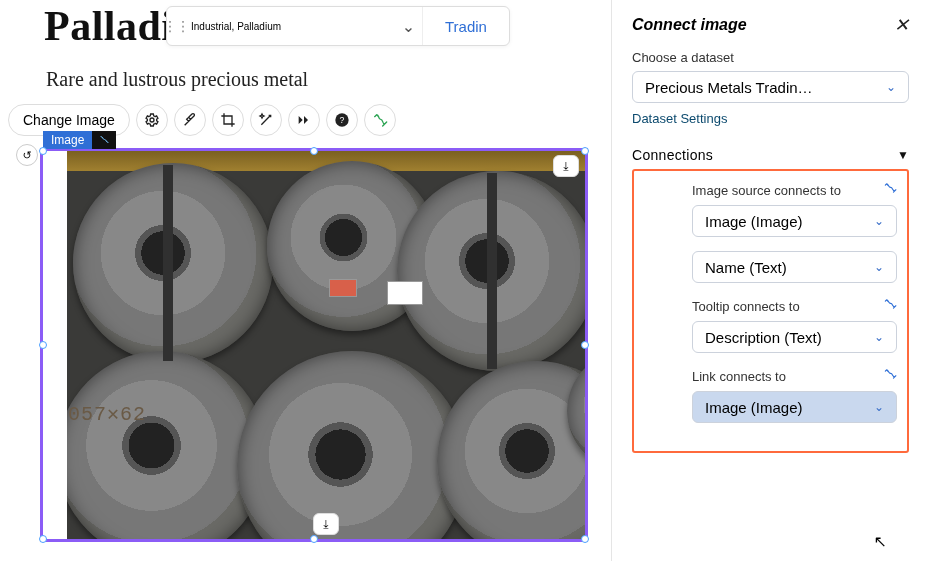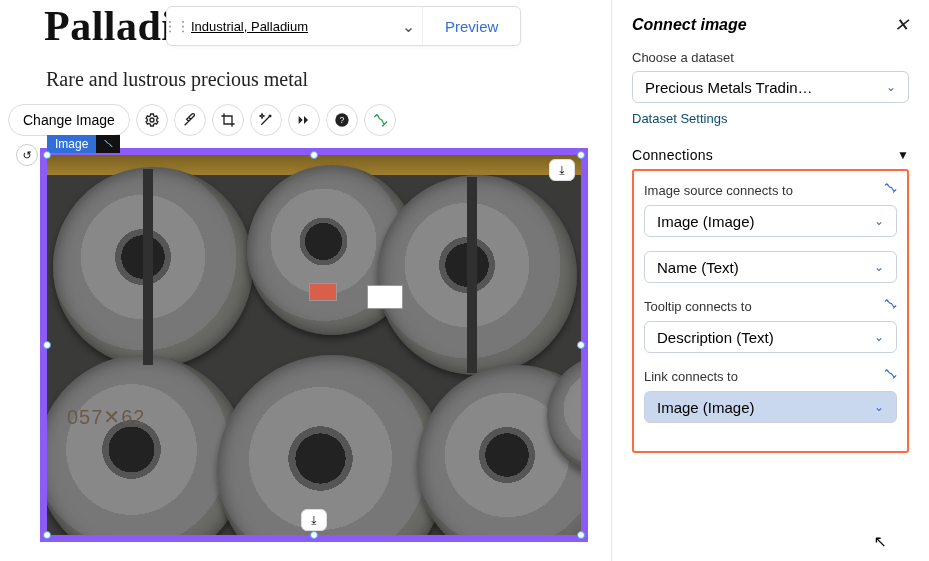--- a/index.html
+++ b/index.html
@@ -2,29 +2,29 @@
 <html><head>
 <meta charset="utf-8">
 <style>
   * { box-sizing: border-box; margin: 0; padding: 0; font-family: -apple-system, BlinkMacSystemFont, "Segoe UI", Helvetica, Arial, sans-serif; }
   body { width: 929px; height: 561px; overflow: hidden; background: #fff; display: flex; }
   .canvas { flex: 1; position: relative; padding: 0 0 0 8px; }
   .heading { font-family: Georgia, "Times New Roman", serif; font-size: 42px; font-weight: 700; color: #111; padding-left: 36px; padding-top: 2px; letter-spacing: 0.5px; }
   .subheading { font-family: Georgia, "Times New Roman", serif; font-size: 20px; color: #222; padding-left: 38px; margin-top: 18px; }
   .float-bar { position: absolute; top: 6px; left: 166px; display: flex; background: #fff; border: 1px solid #ddd; border-radius: 6px; height: 40px; align-items: center; box-shadow: 0 1px 4px rgba(0,0,0,0.05);}
   .drag-handle { width: 18px; display:flex; align-items:center; justify-content:center; color:#888; font-size: 14px; letter-spacing:-1px;}
-  .tag-input { border:none; outline:none; font-size:13px; width: 210px; padding: 0 6px; text-decoration: underline;}
+  .tag-input { border:none; outline:none; font-size:10px; width: 210px; padding: 0 6px;}
   .chev { color:#555; width:28px; text-align:center; border-right:1px solid #eee; height:100%; display:flex; align-items:center; justify-content:center;}
   .preview-btn { color:#2f6fd6; font-size:15px; padding: 0 22px; background:none; border:none; cursor:pointer; height:100%; }
   .toolbar { position:absolute; top:104px; left:8px; display:flex; gap:6px; align-items:center; }
   .tool-btn-lg { background:#fff; border:1px solid #ddd; border-radius: 18px; height:32px; padding: 0 14px; font-size:14px; cursor:pointer; }
   .tool-btn { width:32px; height:32px; border-radius:50%; background:#fff; border:1px solid #ddd; display:flex; align-items:center; justify-content:center; font-size:15px; cursor:pointer; }
   .tool-btn svg { width:16px; height:16px; }
   .undo-btn { position:absolute; top:144px; left:16px; width:22px; height:22px; border-radius:50%; background:#fff; border:1px solid #ccc; display:flex; align-items:center; justify-content:center; font-size:11px; cursor:pointer; }
-  .image-frame { position:absolute; top:148px; left:40px; width:548px; height:394px; border:7px solid #8b5cf6; }
+  .image-frame { position:absolute; top:148px; left:40px; width:548px; height:394px; border:3px solid #8b5cf6;padding-left:24px; }
   .image-content { width:100%; height:100%; background:#3a3a38; position:relative; overflow:hidden; }
   .sel-handle { position:absolute; width:8px; height:8px; background:#fff; border:1px solid #4aa0ff; border-radius:50%; }
   .sel-handle.nw { top:-4px; left:-4px; } .sel-handle.n { top:-4px; left:calc(50% - 4px); } .sel-handle.ne { top:-4px; right:-4px; }
   .sel-handle.w { top:calc(50% - 4px); left:-4px; } .sel-handle.e { top:calc(50% - 4px); right:-4px; }
   .sel-handle.sw { bottom:-4px; left:-4px; } .sel-handle.s { bottom:-4px; left:calc(50% - 4px); } .sel-handle.se { bottom:-4px; right:-4px; }
   .badge-row { position:absolute; top:-20px; left:0; display:flex; }
   .badge { background:#2f6fd6; color:#fff; font-size:12px; padding:2px 8px; }
   .badge-icon { background:#111; color:#9fd7ff; padding:2px 6px; display:flex; align-items:center; }
   .badge-icon svg{ width:12px; height:12px; stroke:#79c7ff; fill:none;}
   .dl-btn { position:absolute; width:26px; height:22px; border-radius:6px; background:#fff; border:1px solid #ddd; display:flex; align-items:center; justify-content:center; cursor:pointer; font-size:12px;}
@@ -42,38 +42,38 @@
   .close { font-size:18px; cursor:pointer; color:#222; }
   .section-label { font-size:13px; color:#333; margin-bottom:6px; }
   .dd { width:100%; height:32px; border:1px solid #ccd2dc; border-radius:6px; display:flex; align-items:center; justify-content:space-between; padding:0 12px; font-size:15px; cursor:pointer; background:#fff; }
   .dd .chev2 { color:#3a6fc8; font-size:12px; }
   .dd.truncate span:first-child { white-space:nowrap; overflow:hidden; text-overflow:ellipsis; max-width: 230px; }
   .link-txt { color:#0c4a6e; font-size:13px; cursor:pointer; margin-top:8px; display:inline-block; }
   .connections-row { display:flex; justify-content:space-between; align-items:center; margin-top:20px; margin-bottom:6px;gap:39px;}
   .connections-row .tri { color:#111; font-size:12px;}
   .connections-row .lab { font-size:14px; font-weight:400; letter-spacing:0.3px;}
   .highlight-box { border:2px solid #ff6a3c; border-radius:3px; padding:10px 10px 14px 10px; margin-top:6px; }
-  .conn-row { margin-bottom:14px; }
+  .conn-row { margin-bottom:14px;margin-left:48px; }
   .conn-head { display:flex; justify-content:space-between; align-items:center; margin-bottom:6px;}
   .conn-head .lab { font-size:13px; color:#333; }
   .swap-icon svg { width:14px; height:14px; stroke:#2f6fd6; fill:none; }
   .dd.active { background:#c9d8ee; }
   .cursor { position:absolute; right:42px; bottom:10px; font-size:16px; pointer-events:none; }
 </style>
 </head>
 <body>
 
 <div class="canvas">
   <div class="heading">Palladium</div>
 
   <div class="float-bar">
     <div class="drag-handle">⋮⋮</div>
     <input class="tag-input" value="Industrial, Palladium" style="">
     <div class="chev">⌄</div>
-    <button class="preview-btn">Preview</button>
+    <button class="preview-btn">Tradin</button>
   </div>
 
   <div class="subheading">Rare and lustrous precious metal</div>
 
   <div class="toolbar">
     <button class="tool-btn-lg">Change Image</button>
     <button class="tool-btn">
         <svg viewBox="0 0 24 24" stroke="#222" fill="none" stroke-width="2">
           <circle cx="12" cy="12" r="3"></circle>
           <path d="M19 12a7 7 0 0 0-.1-1.2l2-1.5-2-3.4-2.3 1a7 7 0 0 0-2-1.2L14 3h-4l-.6 2.7a7 7 0 0 0-2 1.2l-2.3-1-2 3.4 2 1.5A7 7 0 0 0 5 12c0 .4 0 .8.1 1.2l-2 1.5 2 3.4 2.3-1a7 7 0 0 0 2 1.2L10 21h4l.6-2.7a7 7 0 0 0 2-1.2l2.3 1 2-3.4-2-1.5c.1-.4.1-.8.1-1.2z"></path>
@@ -129,21 +129,21 @@
       <div class="coil" style="top:10px; left:200px; width:170px; height:170px;"></div>
       <div class="coil" style="top:20px; left:330px; width:200px; height:200px;"></div>
       <div class="coil" style="top:200px; left:-10px; width:210px; height:210px;"></div>
       <div class="coil" style="top:200px; left:170px; width:230px; height:230px;"></div>
       <div class="coil" style="top:210px; left:370px; width:200px; height:200px;"></div>
       <div class="coil" style="top:200px; left:500px; width:120px; height:120px;"></div>
       <div class="strap" style="top:14px; left:96px; width:10px; height:196px;"></div>
       <div class="strap" style="top:22px; left:420px; width:10px; height:196px;"></div>
       <div class="tagp" style="top:130px; left:320px; width:36px; height:24px;"></div>
       <div class="tagp" style="top:128px; left:262px; width:28px; height:18px; background:#d8604a;"></div>
-      <div style="position:absolute; top:250px; left:20px; color:#6a5a46; font-family:Liberation Sans, sans-serif; font-size:20px; letter-spacing:1px;">057✕62</div>
+      <div style="position:absolute; top:250px; left:1px; color:#6a5a46; font-family:Liberation Mono, monospace; font-size:20px; letter-spacing:1px;">057✕62</div>
       <button class="dl-btn dl-top">⤓</button>
       <button class="dl-btn dl-bottom">⤓</button>
     </div>
     <div class="sel-handle nw"></div>
     <div class="sel-handle n"></div>
     <div class="sel-handle ne"></div>
     <div class="sel-handle w"></div>
     <div class="sel-handle e"></div>
     <div class="sel-handle sw"></div>
     <div class="sel-handle s"></div>

